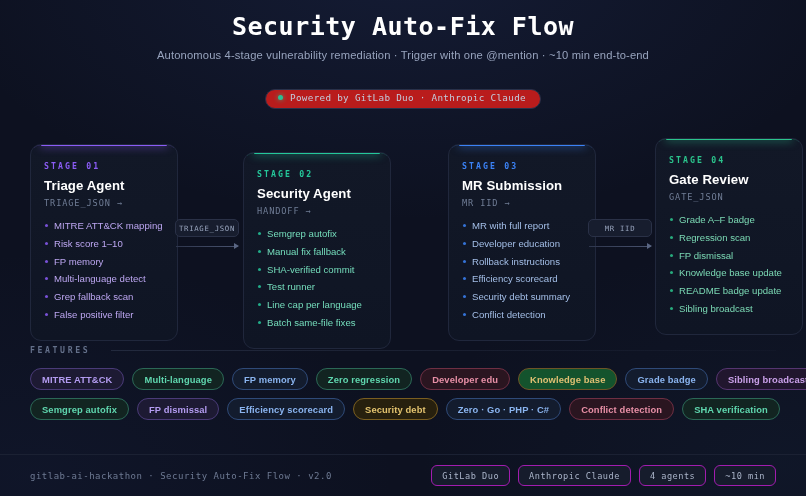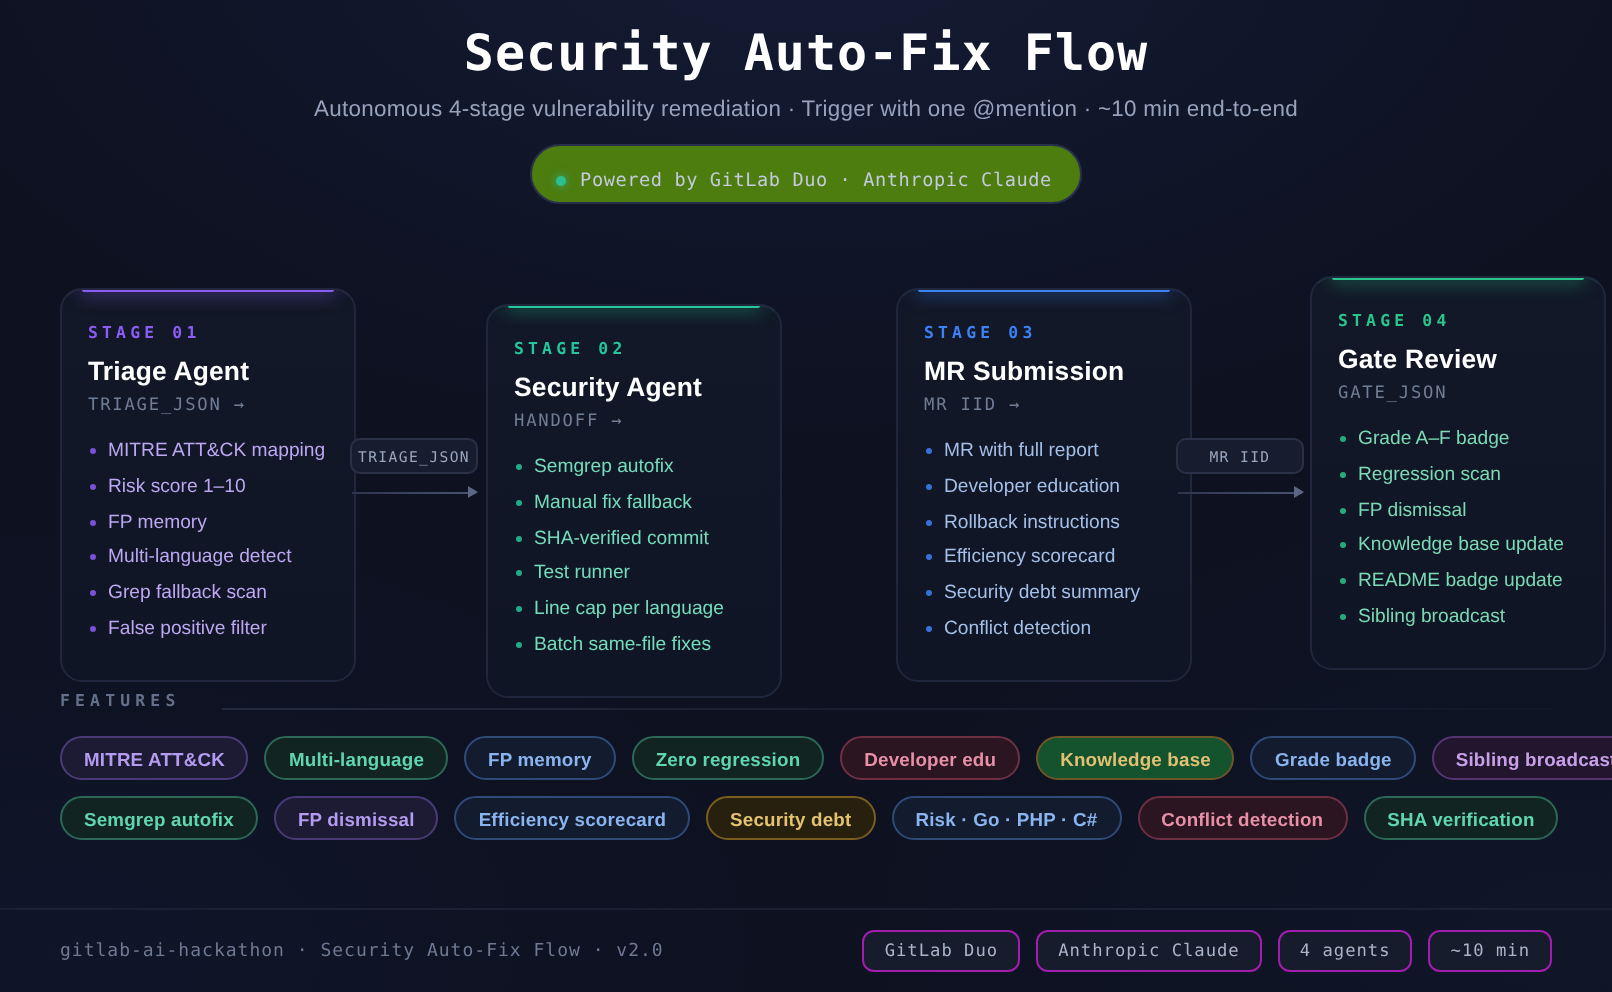--- a/index.html
+++ b/index.html
@@ -41,28 +41,29 @@
     color: #97a3bd;
     letter-spacing: 0.15px;
   }
 
   .powered-wrap { margin-top: 11px; display: flex; justify-content: center; }
 
   .powered {
     display: inline-flex;
     align-items: center;
     gap: 7px;
-    padding: 12px 14px 5px 12px;
+    padding: 2px 14px 5px 12px;
     border: 1px solid #29314a;
     border-radius: 999px;
-    background: #4d7c0f;
+    background: #b91c1c;
     font-family: "DejaVu Sans Mono", monospace;
     font-size: 9.3px;
     letter-spacing: 0.3px;
     color: #c3cbdc;
+    margin-top: 17px;
   }
 
   .dot {
     width: 5px; height: 5px;
     border-radius: 50%;
     background: #2bbf92;
     box-shadow: 0 0 5px rgba(43,191,146,0.9);
     display: inline-block;
   }
 
@@ -183,21 +184,21 @@
     right: -1px; top: -3px;
     width: 0; height: 0;
     border-left: 5px solid #5a6683;
     border-top: 3.5px solid transparent;
     border-bottom: 3.5px solid transparent;
   }
 
   
   .features { position: absolute; left: 30px; top: 345px; width: 746px; }
 
-  .features-head { display: flex; align-items: flex-end; gap: 21px; }
+  .features-head { display: flex; align-items: center; gap: 21px; }
 
   .features-label {
     font-family: "DejaVu Sans Mono", monospace;
     font-size: 8.2px;
     font-weight: bold;
     letter-spacing: 2.6px;
     color: #64708a;
   }
   .features-rule {
     flex: 1;
@@ -348,21 +349,21 @@
           <span class="pill" style="color: rgb(231, 143, 166); border-color: rgb(110, 47, 67); background: rgb(42, 21, 32);">Developer edu</span>
           <span class="pill" style="color: rgb(224, 192, 115); border-color: rgb(109, 85, 38); background: #14532d;">Knowledge base</span>
           <span class="pill" style="color: rgb(138, 180, 239); border-color: rgb(47, 74, 120); background: rgb(19, 28, 46);">Grade badge</span>
           <span class="pill" style="color: rgb(201, 160, 232); border-color: rgb(85, 53, 112); background: rgb(33, 22, 46);">Sibling broadcast</span>
         </div>
       <div class="pill-row">
           <span class="pill" style="color: rgb(95, 214, 174); border-color: rgb(43, 104, 86); background: rgb(18, 36, 33);">Semgrep autofix</span>
           <span class="pill" style="color: rgb(179, 155, 240); border-color: rgb(74, 59, 120); background: rgb(29, 26, 51);">FP dismissal</span>
           <span class="pill" style="color: rgb(138, 180, 239); border-color: rgb(47, 74, 120); background: rgb(19, 28, 46);">Efficiency scorecard</span>
           <span class="pill" style="color: rgb(227, 195, 111); border-color: rgb(122, 94, 32); background: rgb(39, 32, 14);">Security debt</span>
-          <span class="pill" style="color: rgb(138, 180, 239); border-color: rgb(47, 74, 120); background: rgb(19, 28, 46);">Risk · Go · PHP · C#</span>
+          <span class="pill" style="color: rgb(138, 180, 239); border-color: rgb(47, 74, 120); background: rgb(19, 28, 46);">Zero · Go · PHP · C#</span>
           <span class="pill" style="color: rgb(231, 143, 166); border-color: rgb(110, 47, 67); background: rgb(42, 21, 32);">Conflict detection</span>
           <span class="pill" style="color: rgb(95, 214, 174); border-color: rgb(43, 104, 86); background: rgb(18, 36, 33);">SHA verification</span>
         </div>
     </div>
   </div>
 
   <div class="footer">
     <div class="footer-text">gitlab-ai-hackathon · Security Auto-Fix Flow · v2.0</div>
     <div class="footer-chips">
         <span class="footer-chip">GitLab Duo</span>

